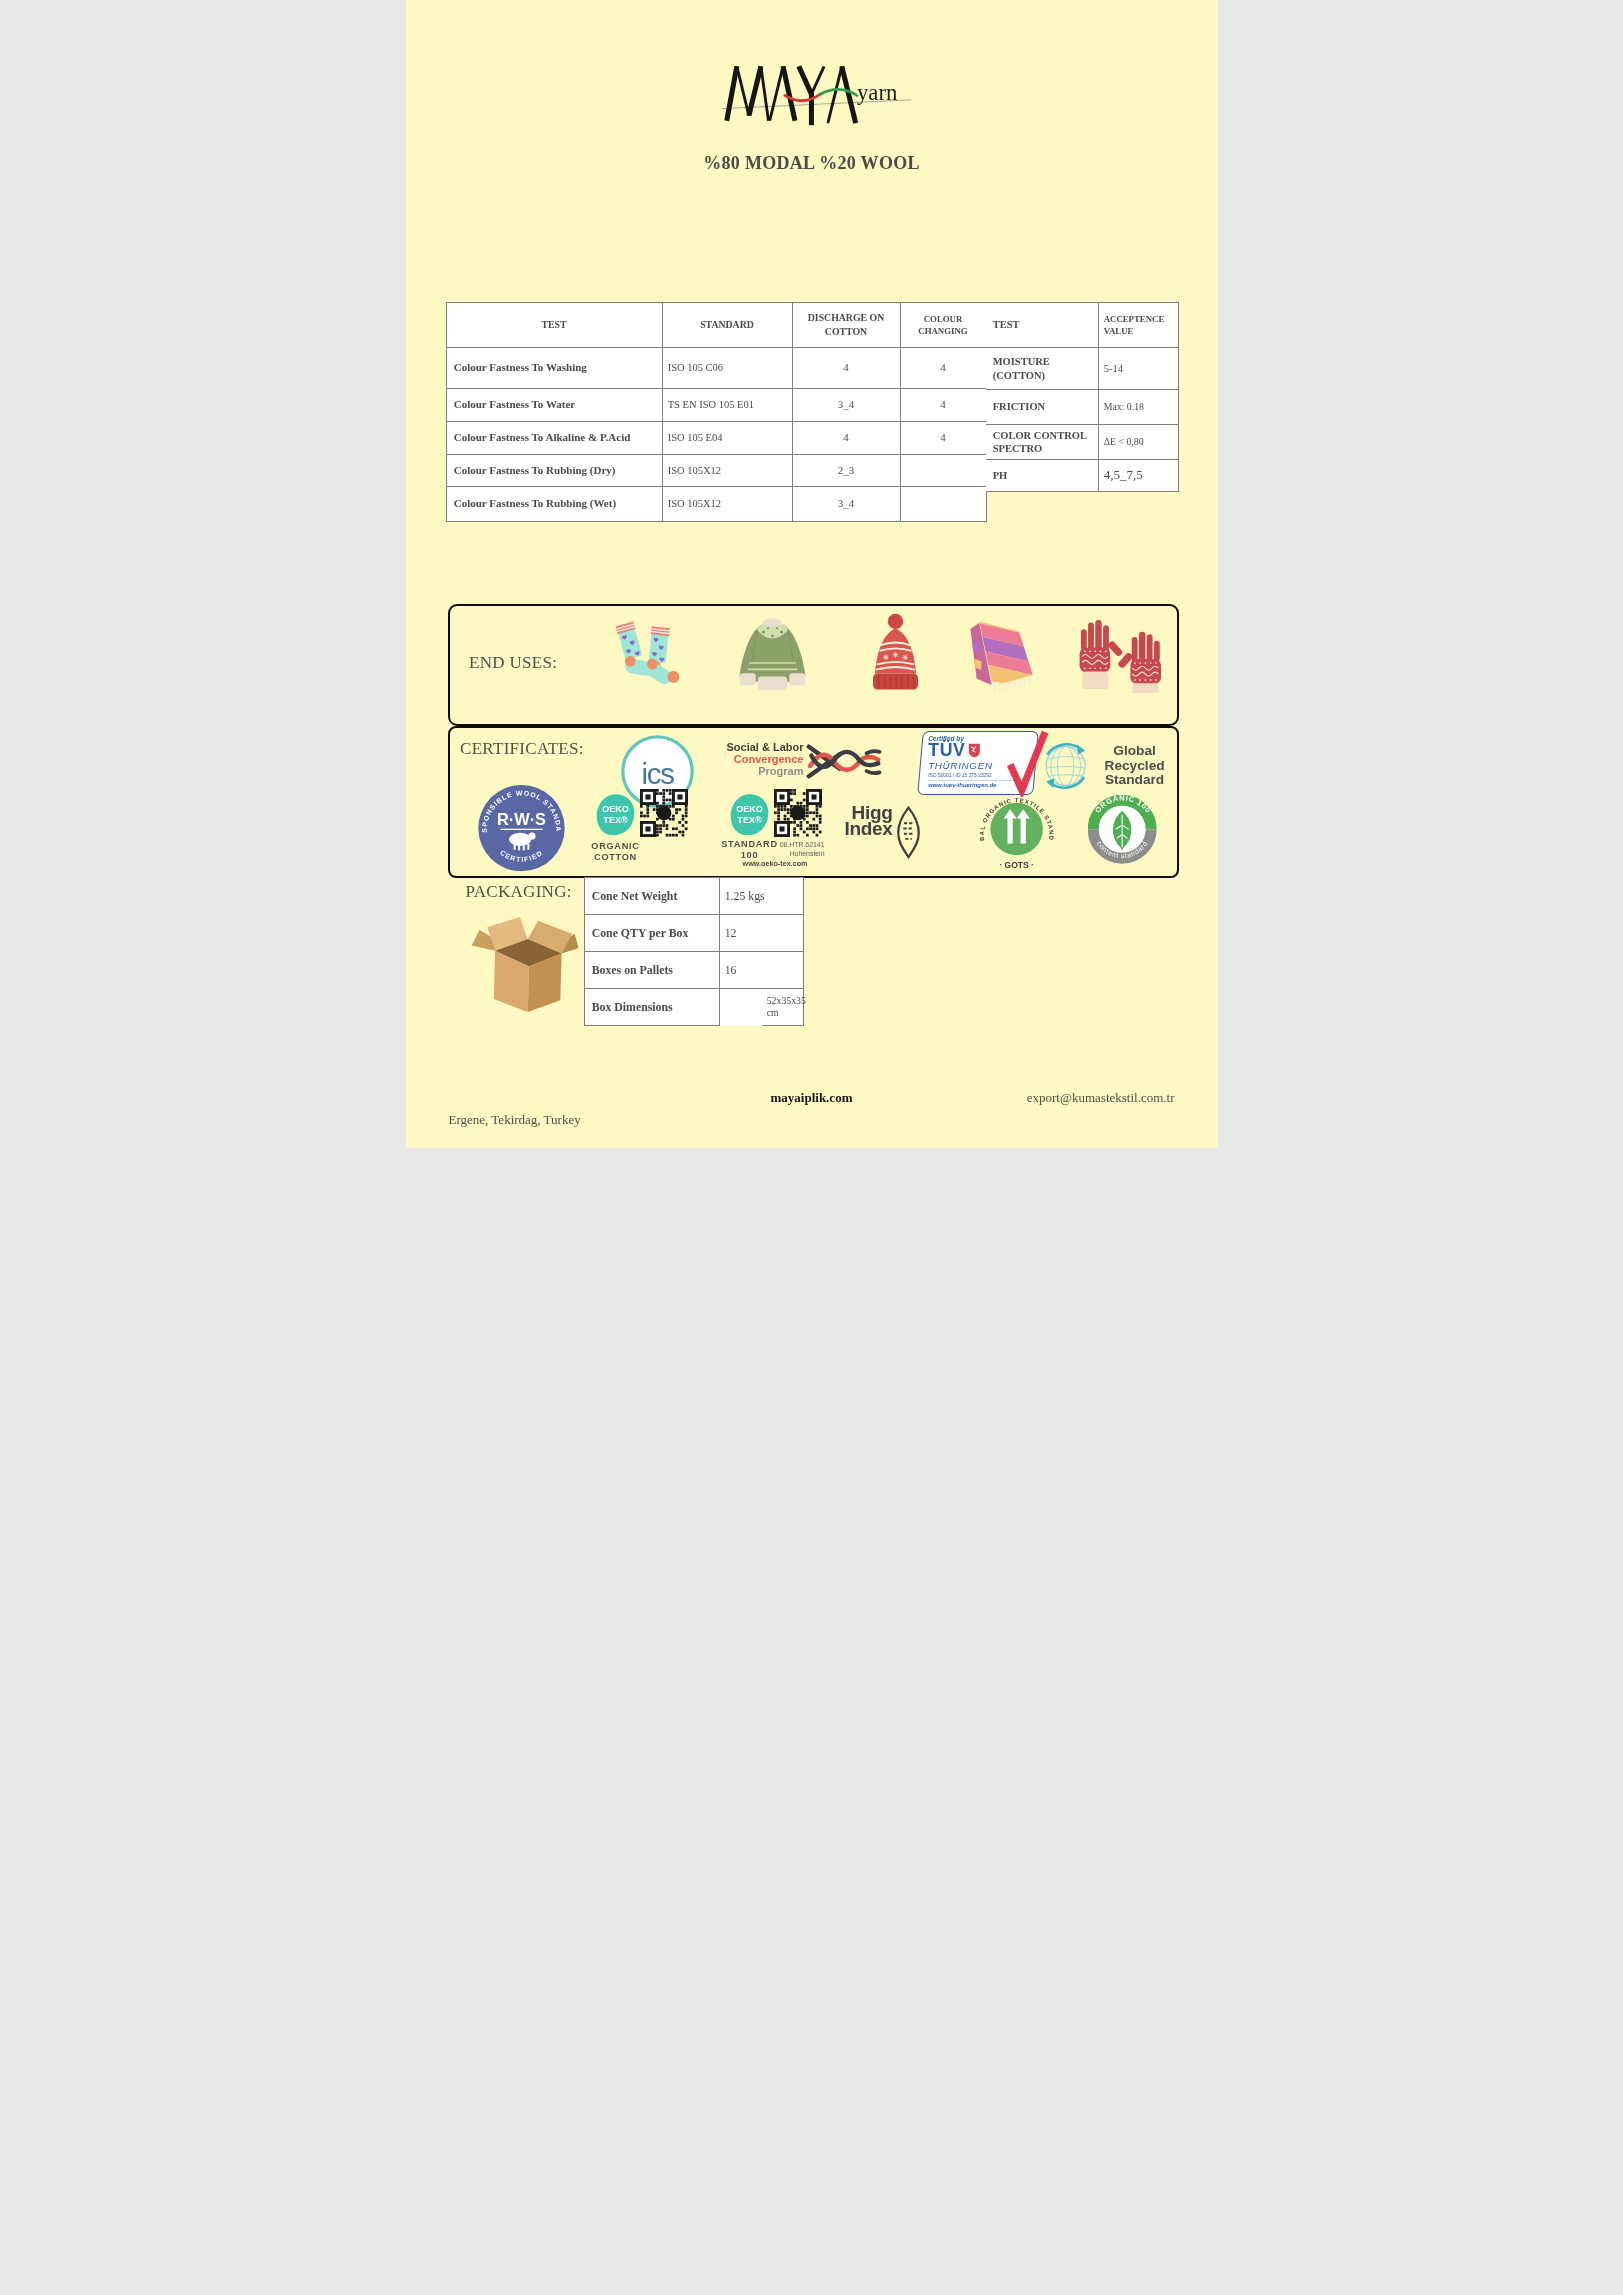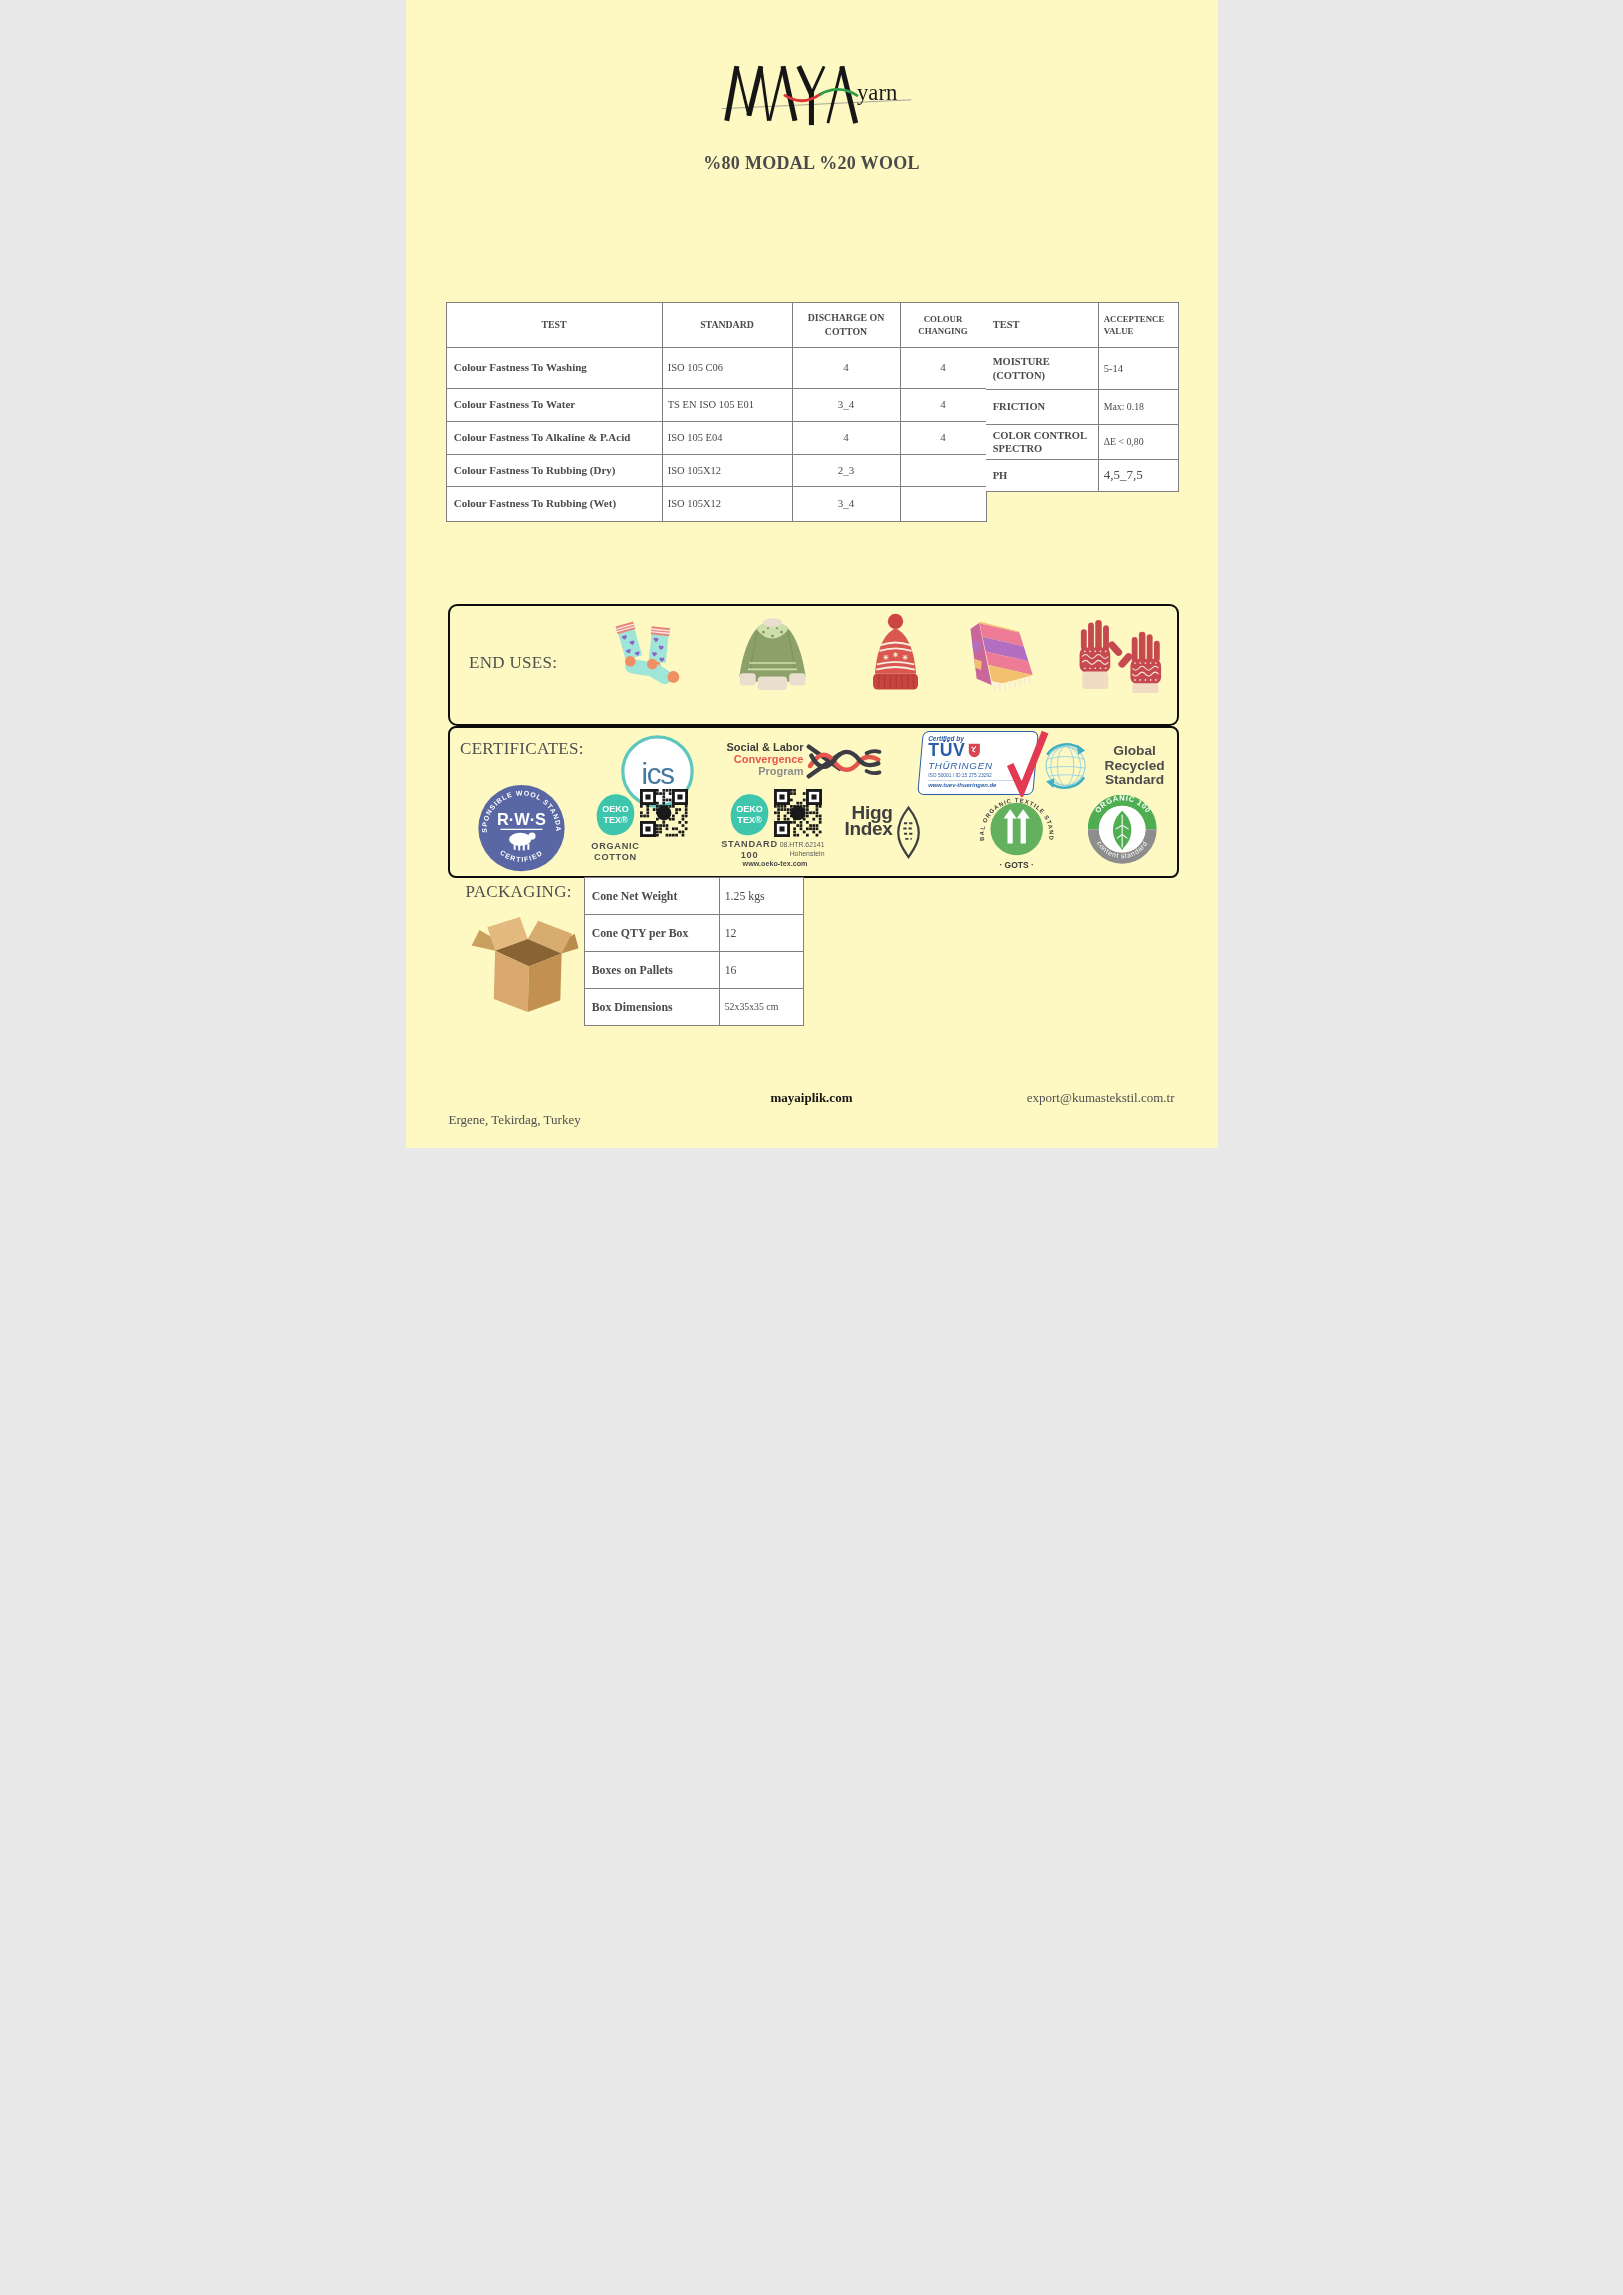--- a/index.html
+++ b/index.html
@@ -20,21 +20,21 @@
   .cell.hdr{font-weight:bold;font-size:9.8px;line-height:1.4;}
   .cell.hdr.sm{font-size:8.8px;}
   .cell.pl{padding-left:7.2px;}
   .std-table{left:40px;top:302px;grid-template-columns:216px 130px 108px 86px;
              grid-template-rows:45px 41px 33px 33px 32px 35px;}
   .acc-table{left:580px;top:302px;grid-template-columns:113px 80px;
              grid-template-rows:45px 42px 35px 35px 32px;}
   .pack-table{left:178px;top:877px;grid-template-columns:135px 84px;
               grid-template-rows:37px 37px 37px 37px;}
   .pack-table .cell{font-size:11.8px;}
-  .pack-table .cell.small{font-size:9.8px;}
+  .pack-table .cell.small{font-size:9.8px;margin-left:42px;}
   
   .enduses-box{left:42px;top:604px;width:727px;height:118px;border:2px solid #0d0d0d;border-radius:9.2px;}
   .cert-box{left:42px;top:726px;width:727px;height:148px;border:2px solid #0d0d0d;border-radius:7.9px;}
   .sec-label{font-size:17px;color:#4f4f4f;letter-spacing:0.3px;}
   
   .slcp-text{width:98px;text-align:right;font-family:"Liberation Sans",sans-serif;
              font-weight:bold;font-size:11px;line-height:1.08;}
   .slcp-text .l1{color:#3d3d3d;}.slcp-text .l2{color:#e4584c;}.slcp-text .l3{color:#8c8c8c;}
   .tuv-card{width:116px;height:64px;background:#fff;border:1.3px solid #2b5ea7;border-radius:6.5px;
             transform:skewX(-5deg);box-sizing:border-box;padding:3.3px 6.5px;

